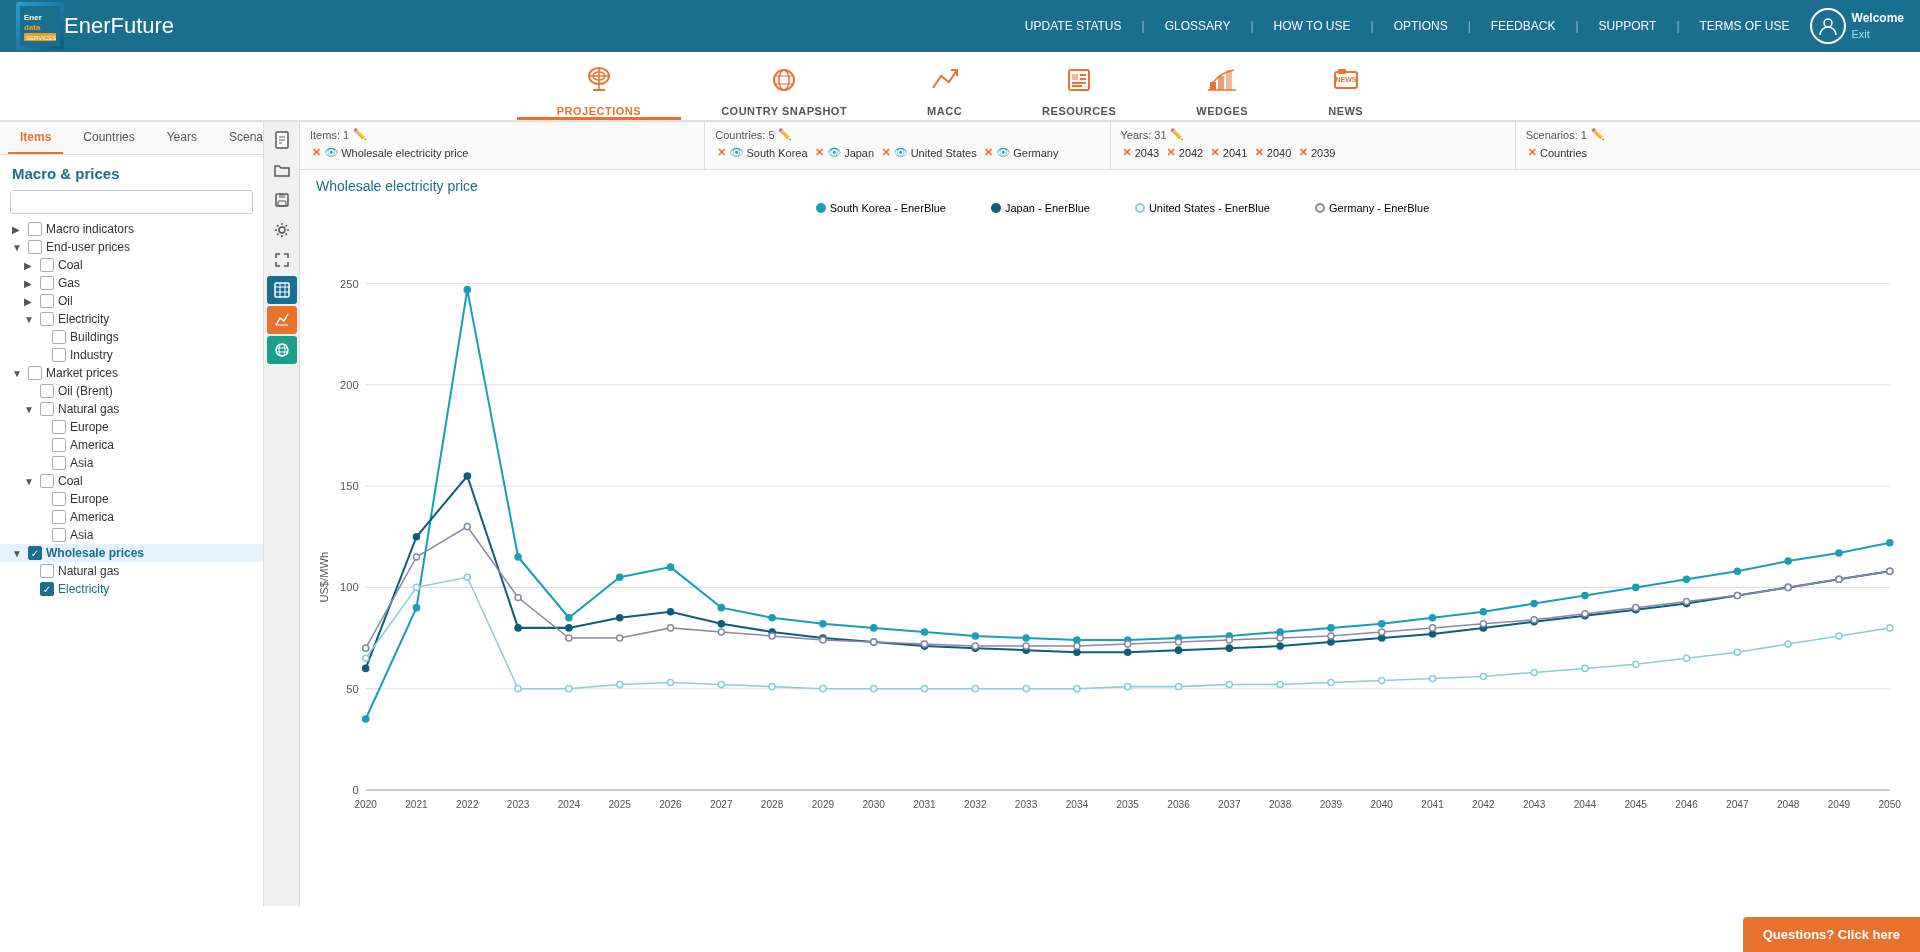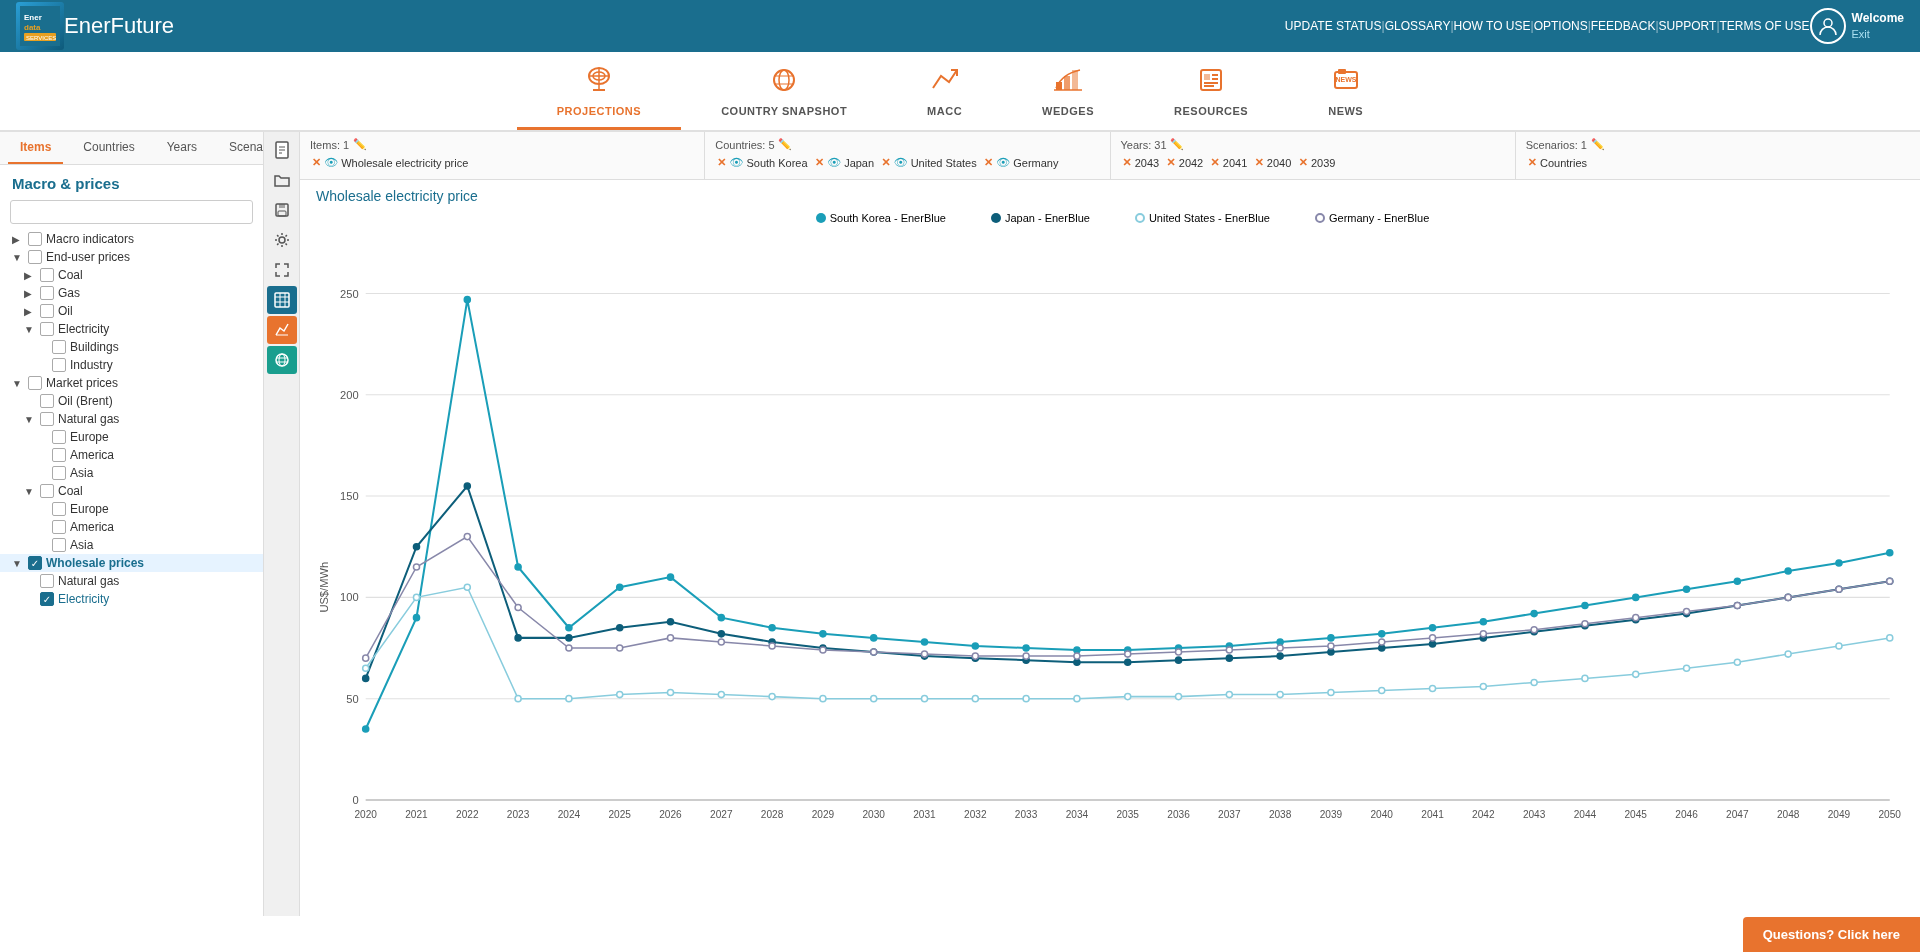--- a/index.html
+++ b/index.html
@@ -10,39 +10,39 @@
       display: flex; align-items: center; background: #1a6e8e; height: 52px; padding: 0 16px;
       justify-content: space-between;
     }
     .top-nav-left { display: flex; align-items: center; }
     .app-title { color: #fff; font-size: 22px; }
     .logo-img {
       width: 48px; height: 48px; background: linear-gradient(135deg, #2a9fd6, #0e5a7a);
       border-radius: 3px; display: flex; align-items: center; justify-content: center;
       font-size: 8px; color: #fff; overflow: hidden;
     }
-    .top-nav-right { display: flex; align-items: center; gap: 0; color: #fff; font-size: 12px; }
+    .top-nav-right { display: flex; align-items: center; gap: 20px; color: #fff; font-size: 12px; }
     .top-nav-right a { color: #fff; text-decoration: none; font-size: 12px; }
     .top-nav-right .separator { color: rgba(255,255,255,0.5); }
     .user-area { display: flex; align-items: center; gap: 6px; }
     .user-icon {
       width: 36px; height: 36px; border: 2px solid #fff; border-radius: 50%;
       display: flex; align-items: center; justify-content: center; color: #fff; font-size: 18px;
     }
     .user-info { color: #fff; line-height: 1.3; }
     .user-info .welcome { font-weight: bold; }
     .user-info .exit { cursor: pointer; color: #aadff0; font-size: 11px; }
 
     
     .tab-bar {
       display: flex; justify-content: center; align-items: center; gap: 0;
       border-bottom: 2px solid #e0e0e0; background: #fff; padding: 8px 0 0;
     }
     .tab-item {
-      display: flex; flex-direction: column; align-items: center; padding: 6px 40px 10px;
+      display: flex; flex-direction: column; align-items: center; padding: 6px 40px 0;
       cursor: pointer; border-bottom: 3px solid transparent; gap: 4px; color: #555;
     }
     .tab-item.active { border-bottom: 3px solid #e8732e; color: #e8732e; }
     .tab-item .tab-icon { font-size: 28px; color: #e8732e; }
     .tab-item .tab-label { font-size: 11px; font-weight: bold; letter-spacing: 0.5px; text-transform: uppercase; }
 
     
     .main-content { display: flex; height: calc(952px - 52px - 116px); }
 
     
@@ -200,41 +200,41 @@
       <svg width="32" height="28" viewBox="0 0 32 28" fill="none">
         <polyline points="4,22 12,10 20,16 28,4" stroke="#e8732e" stroke-width="2" fill="none"></polyline>
         <polyline points="22,4 28,4 28,10" stroke="#e8732e" stroke-width="2" fill="none"></polyline>
       </svg>
     </span>
     <span class="tab-label">MACC</span>
   </div>
   <div class="tab-item">
     <span class="tab-icon">
       <svg width="32" height="28" viewBox="0 0 32 28" fill="none">
-        <rect x="4" y="16" width="6" height="8" fill="#e8732e"></rect>
-        <rect x="12" y="10" width="6" height="14" fill="#e8732e" opacity="0.7"></rect>
-        <rect x="20" y="4" width="6" height="20" fill="#e8732e" opacity="0.5"></rect>
-        <line x1="2" y1="24" x2="30" y2="24" stroke="#e8732e" stroke-width="1.5"></line>
-        <path d="M4,22 Q10,8 28,4" stroke="#e8732e" stroke-width="1.5" fill="none"></path>
-      </svg>
-    </span>
-    <span class="tab-label">WEDGES</span>
-  </div>
-  <div class="tab-item">
-    <span class="tab-icon">
-      <svg width="32" height="28" viewBox="0 0 32 28" fill="none">
         <rect x="6" y="4" width="20" height="20" rx="2" stroke="#e8732e" stroke-width="2" fill="none"></rect>
         <rect x="9" y="8" width="6" height="6" fill="#e8732e" opacity="0.5"></rect>
         <rect x="17" y="8" width="6" height="2" fill="#e8732e"></rect>
         <rect x="17" y="12" width="6" height="2" fill="#e8732e"></rect>
         <rect x="9" y="16" width="14" height="2" fill="#e8732e"></rect>
         <rect x="9" y="19" width="10" height="2" fill="#e8732e"></rect>
       </svg>
     </span>
     <span class="tab-label">RESOURCES</span>
+  </div>
+  <div class="tab-item">
+    <span class="tab-icon">
+      <svg width="32" height="28" viewBox="0 0 32 28" fill="none">
+        <rect x="4" y="16" width="6" height="8" fill="#e8732e"></rect>
+        <rect x="12" y="10" width="6" height="14" fill="#e8732e" opacity="0.7"></rect>
+        <rect x="20" y="4" width="6" height="20" fill="#e8732e" opacity="0.5"></rect>
+        <line x1="2" y1="24" x2="30" y2="24" stroke="#e8732e" stroke-width="1.5"></line>
+        <path d="M4,22 Q10,8 28,4" stroke="#e8732e" stroke-width="1.5" fill="none"></path>
+      </svg>
+    </span>
+    <span class="tab-label">WEDGES</span>
   </div>
   <div class="tab-item">
     <span class="tab-icon">
       <svg width="32" height="28" viewBox="0 0 32 28" fill="none">
         <rect x="5" y="6" width="22" height="16" rx="2" stroke="#e8732e" stroke-width="2" fill="none"></rect>
         <rect x="8" y="3" width="8" height="5" rx="1" fill="#e8732e"></rect>
         <text x="16" y="16" fill="#e8732e" font-size="7" font-weight="bold" text-anchor="middle">NEWS</text>
       </svg>
     </span>
     <span class="tab-label">NEWS</span>

